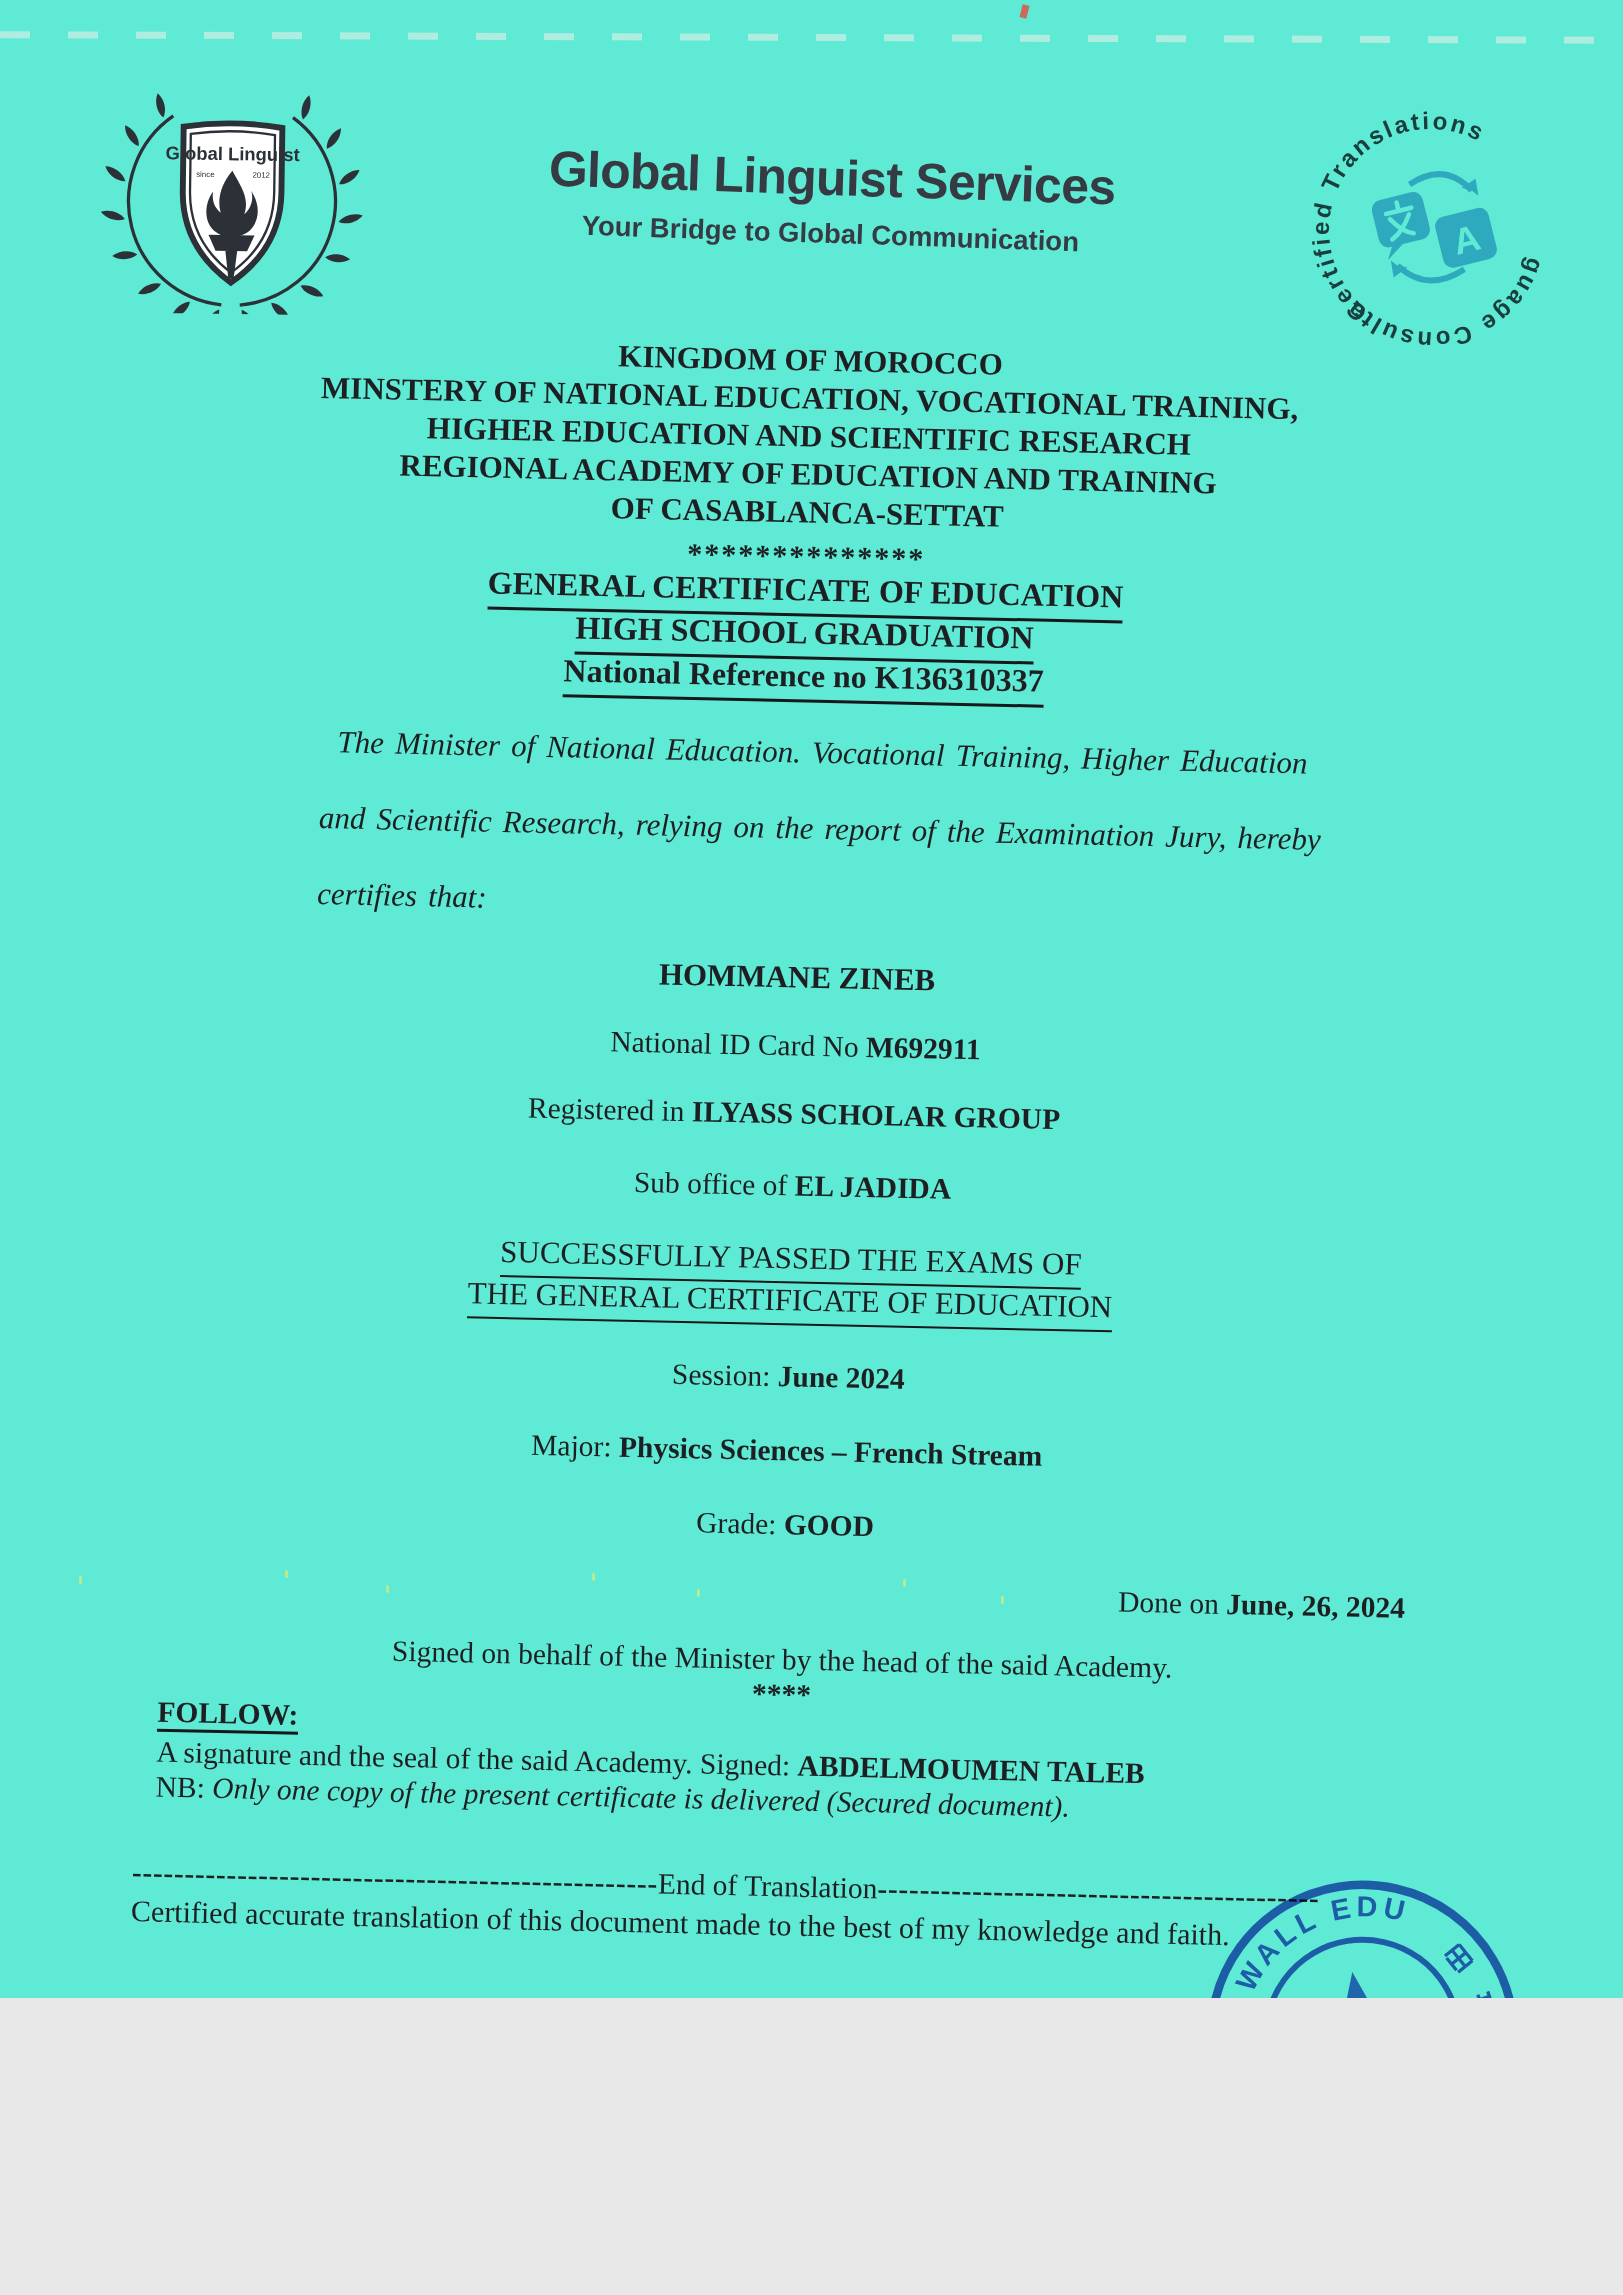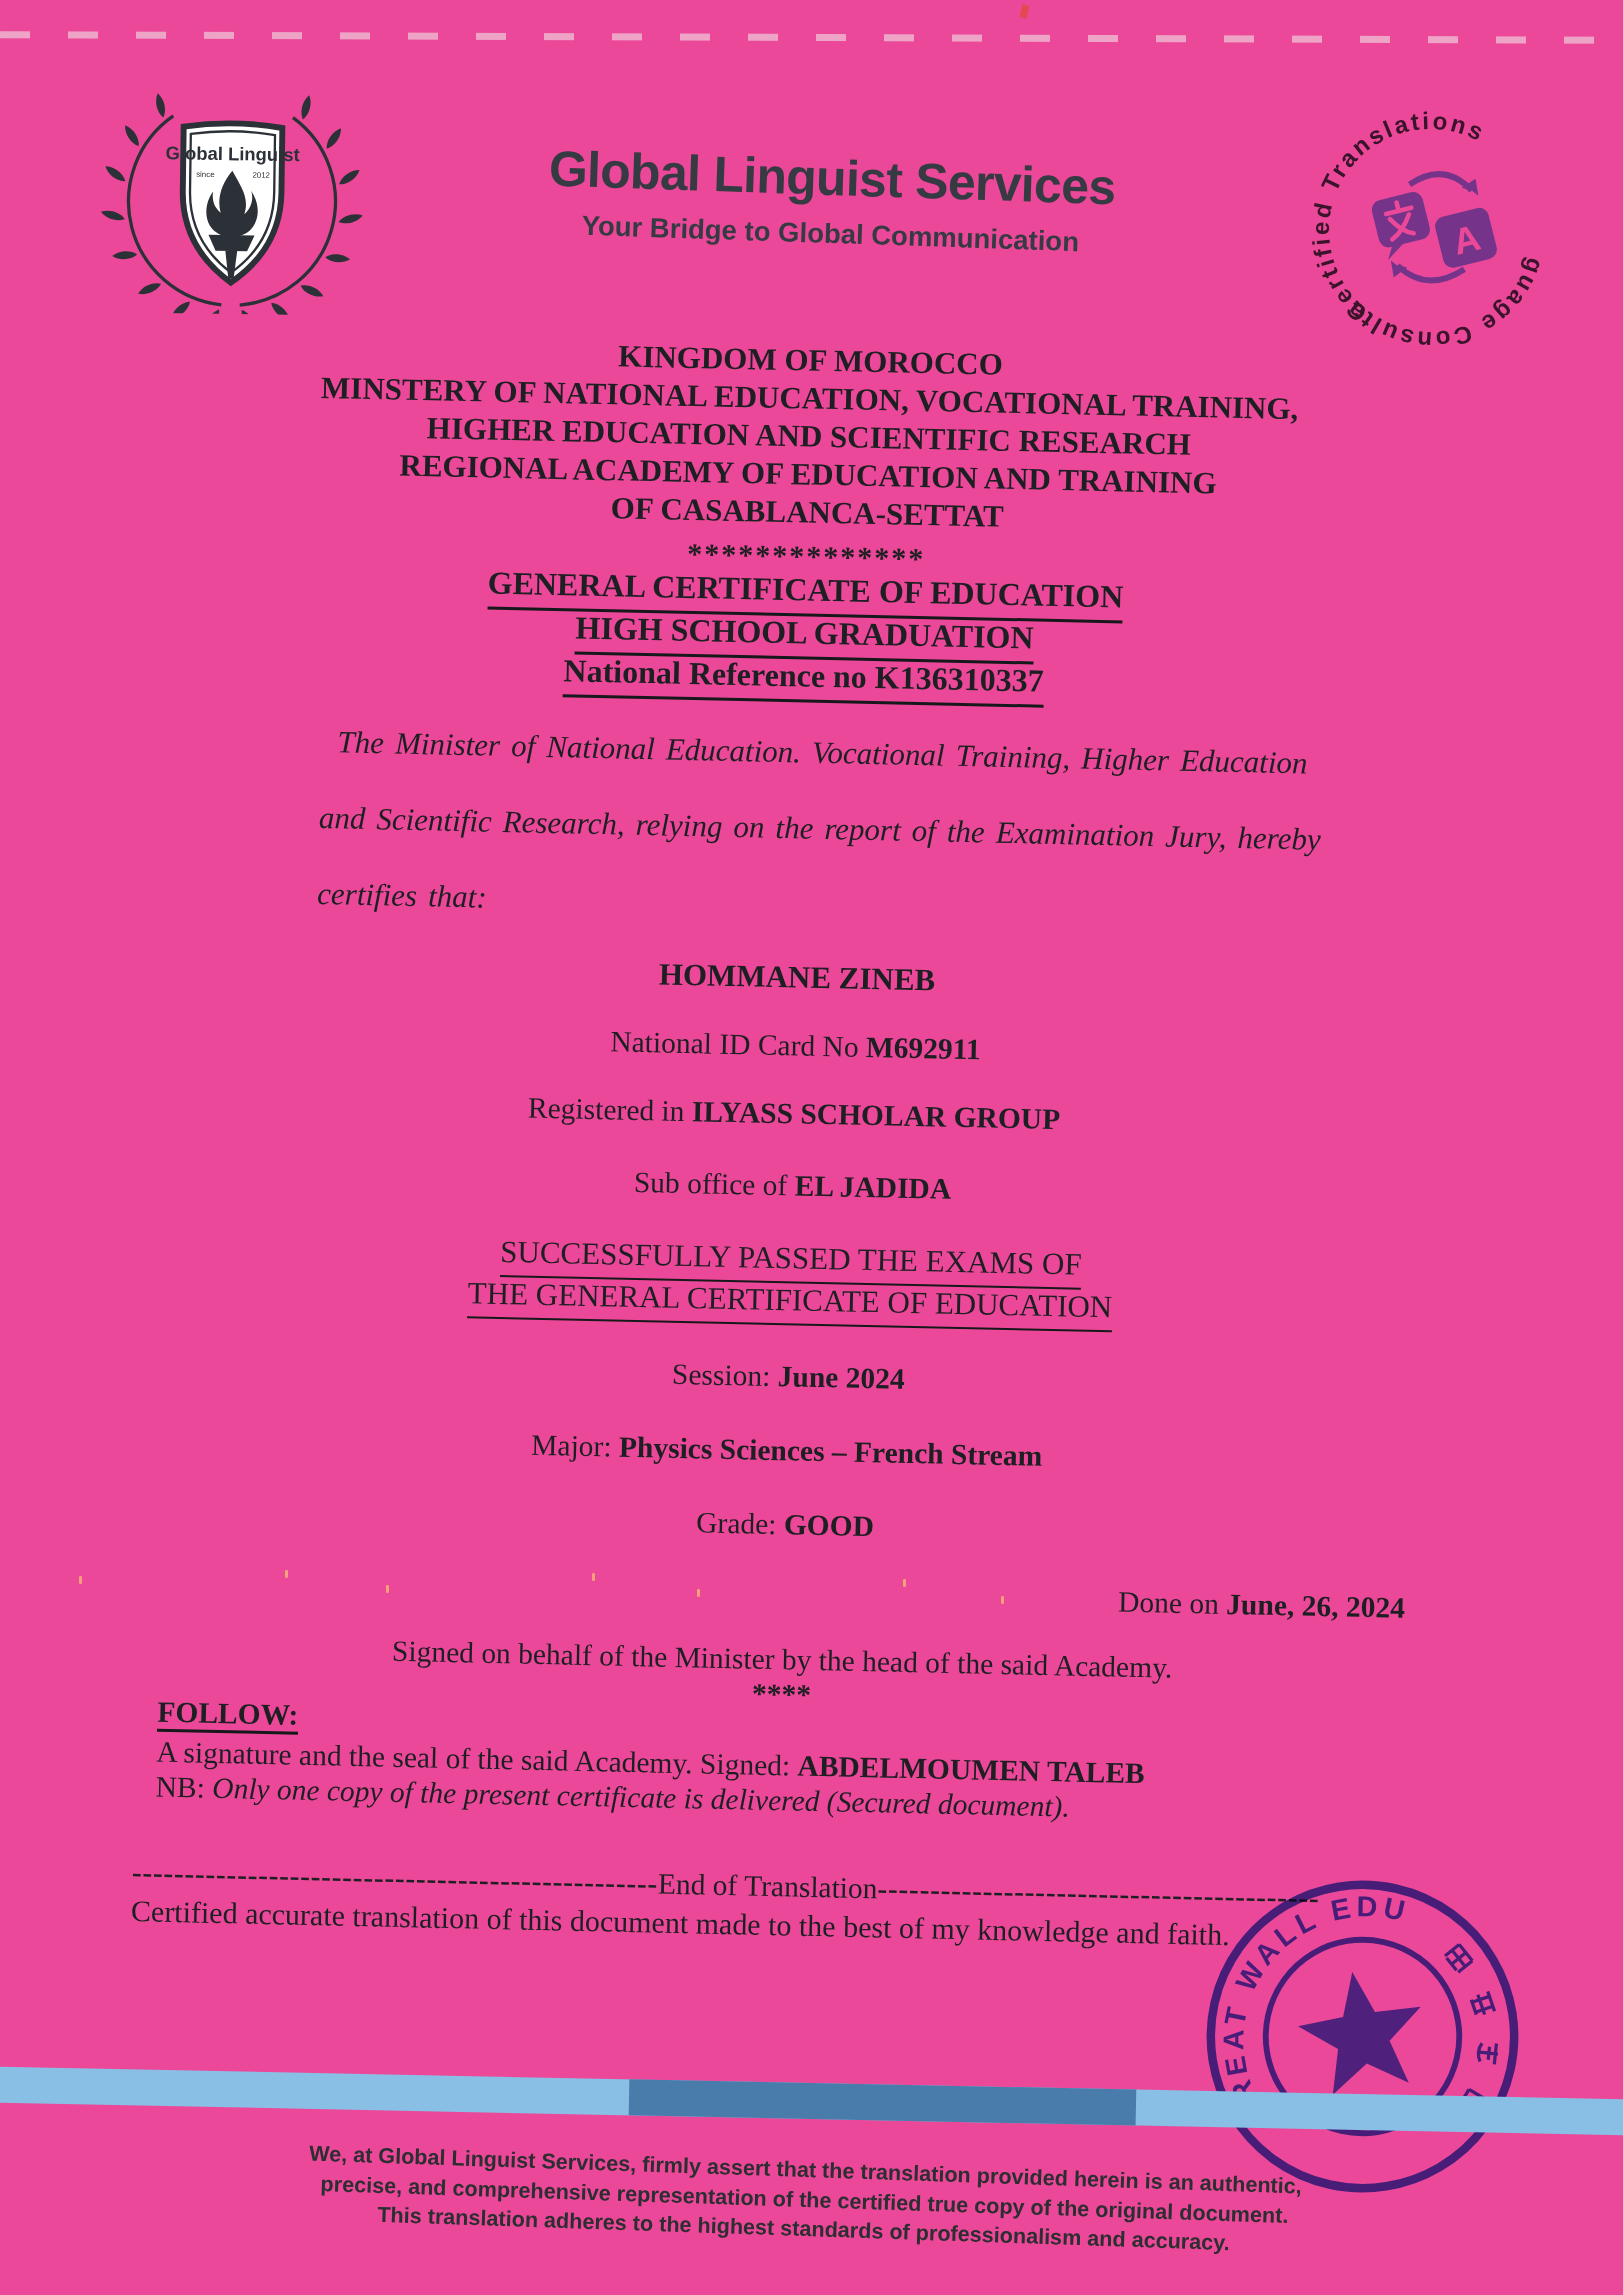--- a/index.html
+++ b/index.html
@@ -1,16 +1,16 @@
 <!DOCTYPE html>
 <html style="font-size:10.5px"><head>
 <meta charset="utf-8">
 <style>
   html,body{margin:0;padding:0;background:#e8e8e8;}
-  .page{position:relative;width:1623px;height:2295px;background:#ec4899;overflow:hidden;
+  .page{position:relative;width:1623px;height:1998px;background:#5eead4;overflow:hidden;
         font-family:"Liberation Serif",serif;color:#1d1f22;}
   .abs{position:absolute;}
   
   .logo-wrap{left:84px;top:86px;width:296px;height:228px;transform:rotate(.8deg);}
   .brand{left:452px;top:149px;width:759px;text-align:center;transform:rotate(1.9deg);
          font-family:"Liberation Sans",sans-serif;color:#363b43;}
   .brand-title{font-size:50px;font-weight:bold;letter-spacing:-0.7px;white-space:nowrap;}
   .brand-tag{font-size:27.5px;font-weight:bold;margin-top:10.5px;letter-spacing:0;}
   .stamp-top{left:1293px;top:90px;width:275px;height:281px;transform:rotate(-14deg);
              mix-blend-mode:multiply;opacity:.93;}

